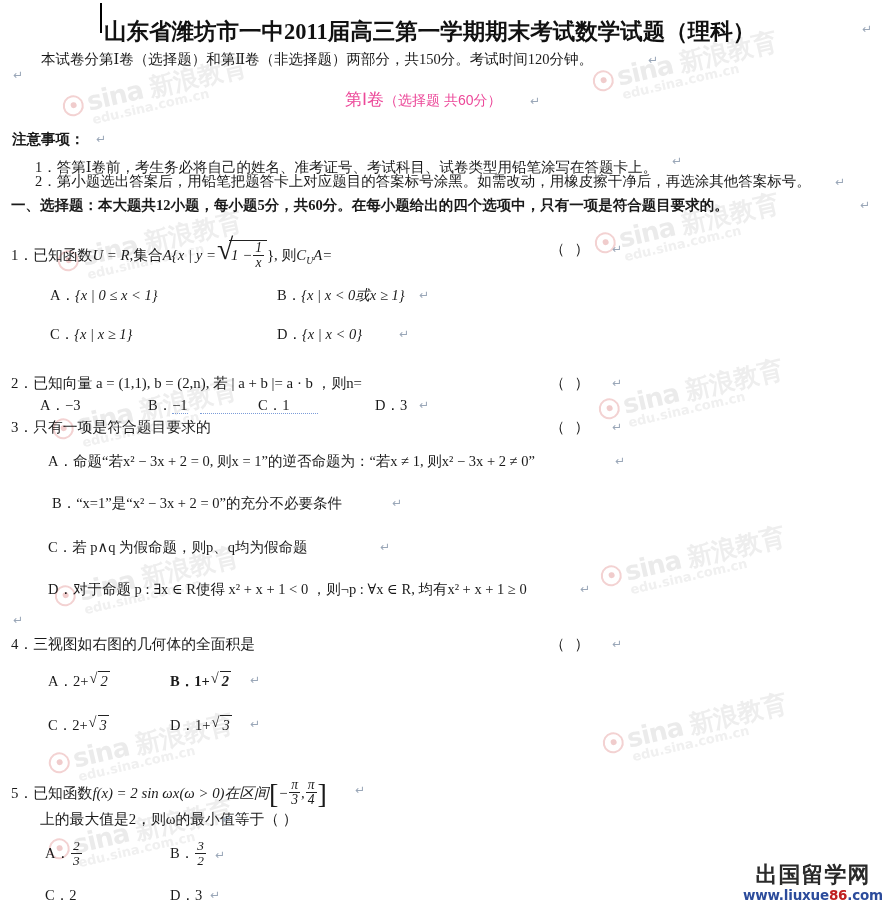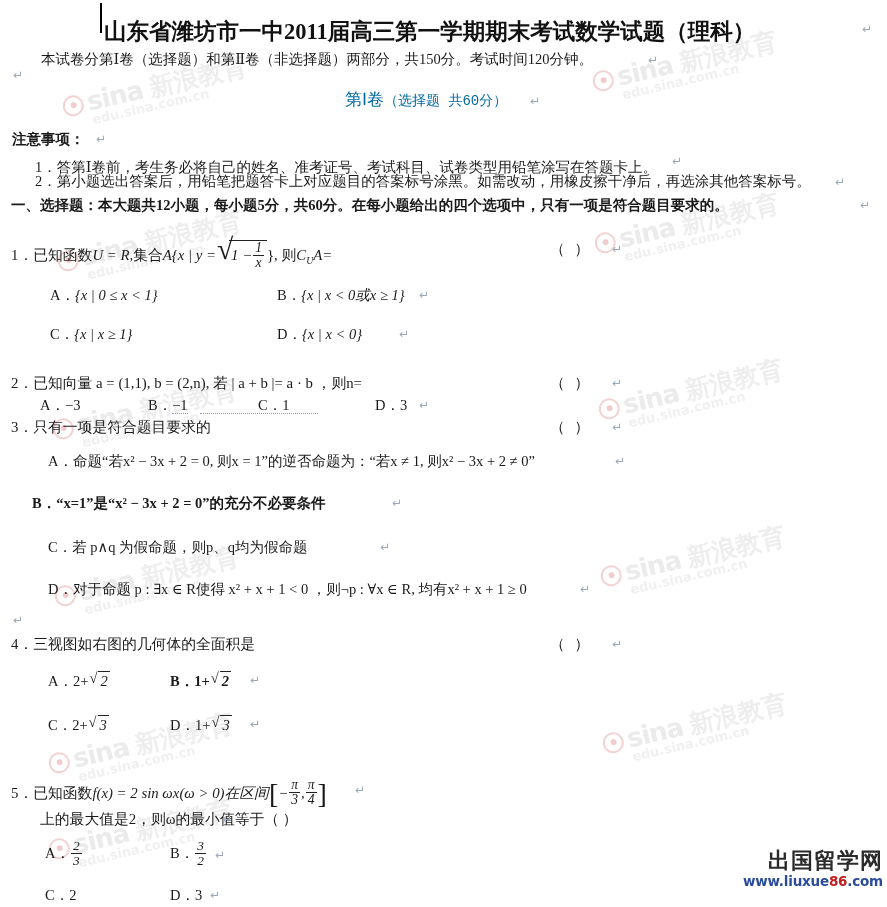--- a/index.html
+++ b/index.html
@@ -104,23 +104,23 @@
   }
 
   .body-text {
     font-family: "Liberation Serif", "DejaVu Serif", serif;
     font-size: 14.5px;
     color: #1a1a1a;
   }
   .bold { font-weight: bold; }
 
   .sec-head {
-    font-family: Liberation Mono, monospace;
+    font-family: Liberation Sans, sans-serif;
     font-size: 17px;
-    color: #0369a1;
+    color: #ec4899;
   }
   .sec-head .small { font-size: 14px; }
 
   .qtext {
     font-family: "Liberation Serif", "DejaVu Serif", serif;
     font-size: 14.8px;
     color: #1a1a1a;
   }
   .opt {
     font-family: "Liberation Serif", "DejaVu Serif", serif;
@@ -197,22 +197,22 @@
     vertical-align: 3px;
   }
   .dotted-small {
     border-bottom: 1.5px dotted #7c9cd8;
   }
 
   
   #site-logo {
     position: absolute;
     right: 4px;
-    bottom: 18px;
-    text-align: right;
+    bottom: 4px;
+    text-align: center;
     z-index: 3;
   }
   #site-logo .cn {
     font-family: "Liberation Serif", "DejaVu Serif", serif;
     font-weight: bold;
     font-size: 22px;
     color: #2a2a2a;
     letter-spacing: 1px;
     line-height: 1.05;
   }
@@ -407,21 +407,21 @@
       <span>3．</span><span>只有一项是符合题目要求的</span>
     </div>
     <span class="abs qtext paren-blank" style="left:550px; top:418px;">（    ）</span>
     <span class="abs pilcrow" style="left:612px; top:420px;">↵</span>
 
     <div class="abs opt" style="left:48px; top:452px;">
       <span>A．</span><span>命题“若x² − 3x + 2 = 0, 则x = 1”的逆否命题为：“若x ≠ 1, 则x² − 3x + 2 ≠ 0”</span>
     </div>
     <span class="abs pilcrow" style="left:615px; top:454px;">↵</span>
 
-    <div class="abs opt" style="left:32px; top:494px;font-weight:bold;">
+    <div class="abs opt" style="left:52px; top:494px;">
       <span>B．</span><span>“x=1”是“x² − 3x + 2 = 0”的充分不必要条件</span>
     </div>
     <span class="abs pilcrow" style="left:392px; top:496px;">↵</span>
 
     <div class="abs opt" style="left:48px; top:538px;">
       <span>C．</span><span>若 p∧q 为假命题，则p、q均为假命题</span>
     </div>
     <span class="abs pilcrow" style="left:380px; top:540px;">↵</span>
 
     <div class="abs opt" style="left:48px; top:580px;">

